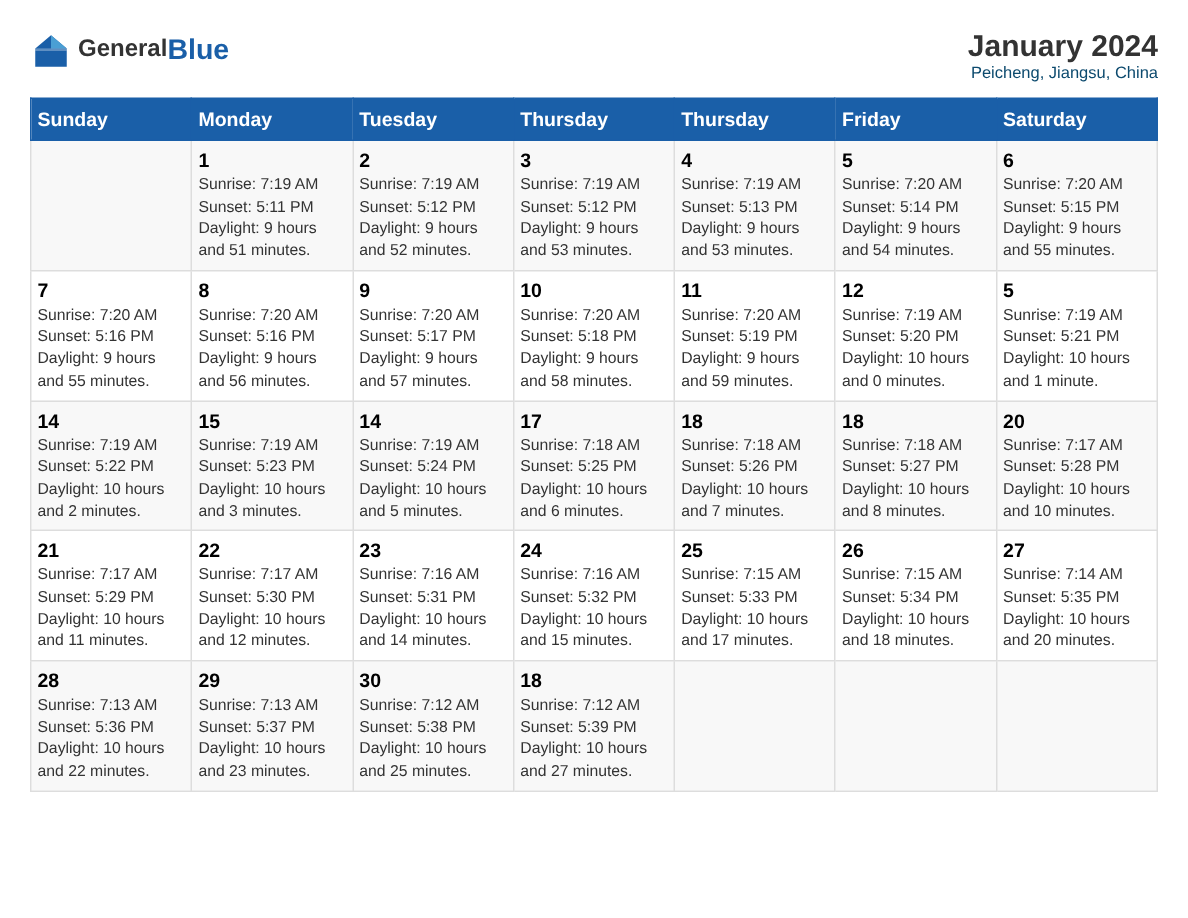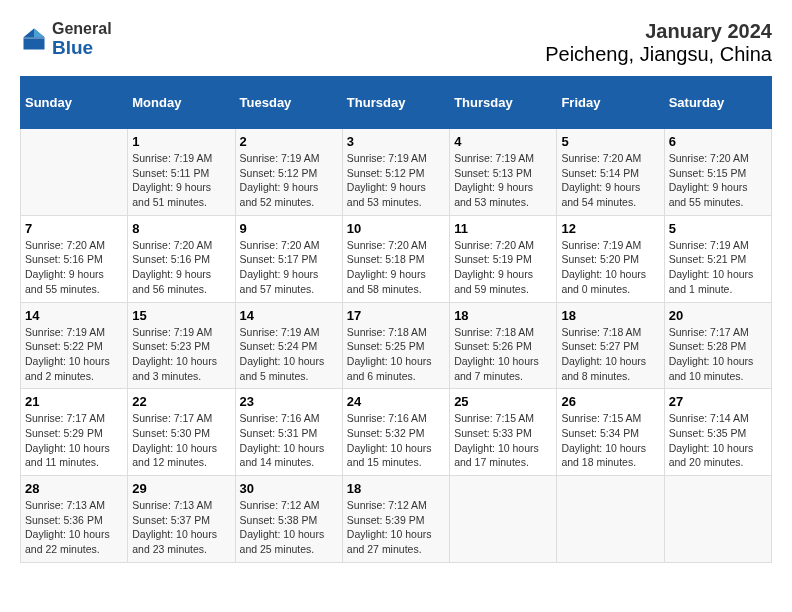--- a/index.html
+++ b/index.html
@@ -16,21 +16,21 @@
       align-items: flex-start;
       margin-bottom: 10px;
     }
     .logo {
       display: flex;
       align-items: center;
       gap: 4px;
     }
     .logo-text {
       display: flex;
-      flex-direction: column;
+      flex-direction: row;
       line-height: 1.1;
     }
     .logo-general {
       font-size: 16px;
       font-weight: bold;
       color: #333;
     }
     .logo-blue {
       font-size: 19px;
       font-weight: bold;
@@ -42,34 +42,34 @@
     }
     .title-area {
       text-align: right;
     }
     .title-main {
       font-size: 20px;
       font-weight: bold;
       color: #333;
     }
     .title-sub {
-      font-size: 20px;
-      color: #000000;
+      font-size: 11px;
+      color: #0c4a6e;
     }
     table {
       width: 100%;
       border-collapse: collapse;
       font-size: 11px;
     }
     thead tr {
       background-color: #1a5fa8;
       color: #fff;
     }
     thead th {
-      padding: 18px 4px;
+      padding: 6px 4px;
       text-align: left;
       font-size: 13px;
       font-weight: bold;
       border: 1px solid #1a5fa8;
     }
     tbody tr {
       vertical-align: top;
     }
     tbody tr:nth-child(odd) {
       background-color: #f8f8f8;

